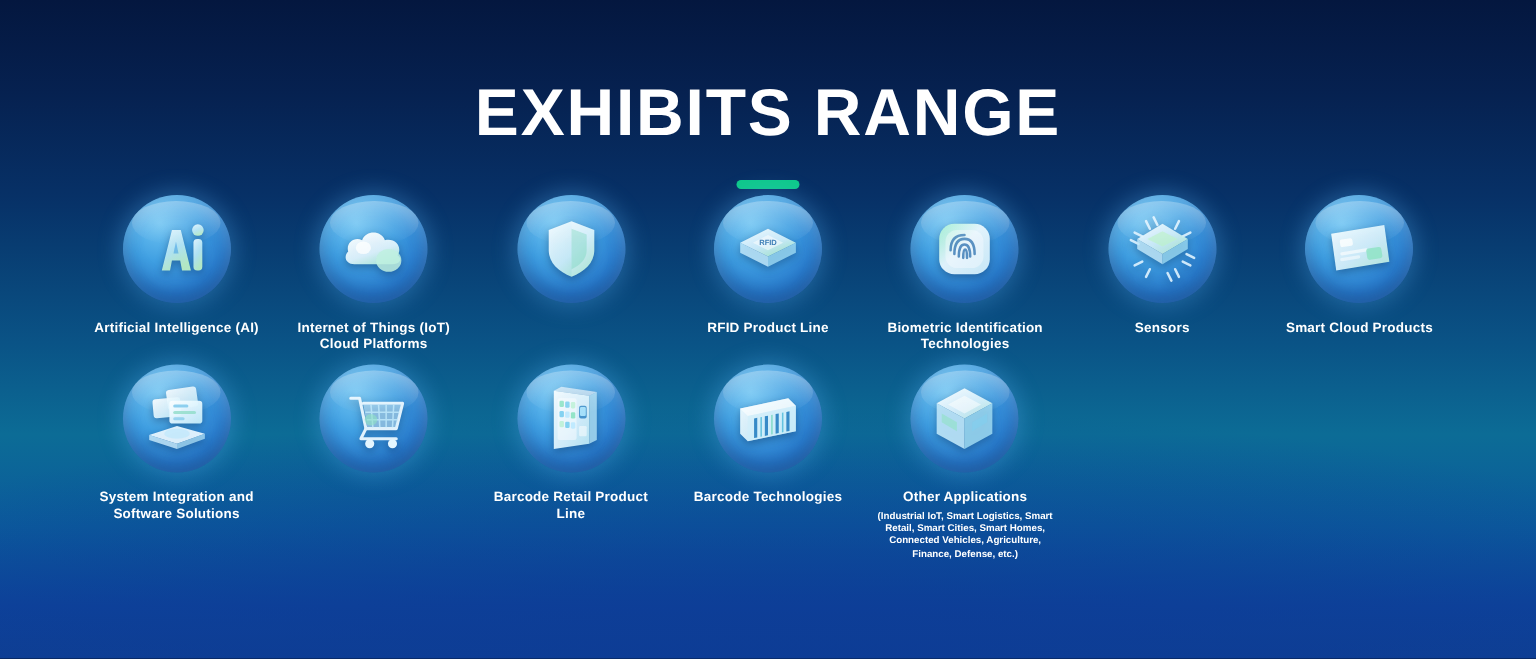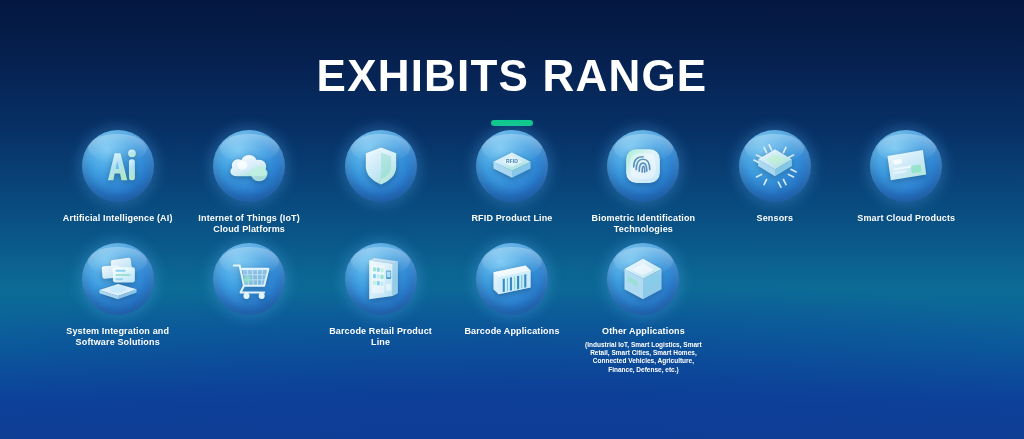--- a/index.html
+++ b/index.html
@@ -387,21 +387,21 @@
             <path d="M21 32 L23.5 31.5 L23.5 47 L21 47.5 Z" fill="#2f84c4"></path>
             <path d="M26 31 L27.2 30.8 L27.2 46.3 L26 46.5 Z" fill="#5fc0de"></path>
             <path d="M29.5 30.3 L32 29.8 L32 45.3 L29.5 45.8 Z" fill="#2f84c4"></path>
             <path d="M34.5 29.2 L35.7 29 L35.7 44.5 L34.5 44.7 Z" fill="#7fd9c4"></path>
             <path d="M38 28.5 L40.5 28 L40.5 43.5 L38 44 Z" fill="#2f84c4"></path>
             <path d="M43 27.5 L44.2 27.2 L44.2 42.7 L43 43 Z" fill="#5fc0de"></path>
             <path d="M46.5 26.8 L49 26.3 L49 41.8 L46.5 42.3 Z" fill="#2f84c4"></path>
           </g>
         </svg>
       </div>
-      <div class="label">Barcode Applications</div>
+      <div class="label">Barcode Technologies</div>
     </div>
 
     <div class="cell">
       <div class="badge">
         <svg viewBox="0 0 64 64">
           <defs>
             <linearGradient id="gCu" x1="0" y1="0" x2="1" y2="1">
               <stop offset="0%" stop-color="#fbfeff"></stop>
                 <stop offset="55%" stop-color="#d7f1fd"></stop>
               <stop offset="100%" stop-color="#b7e9e0"></stop>

